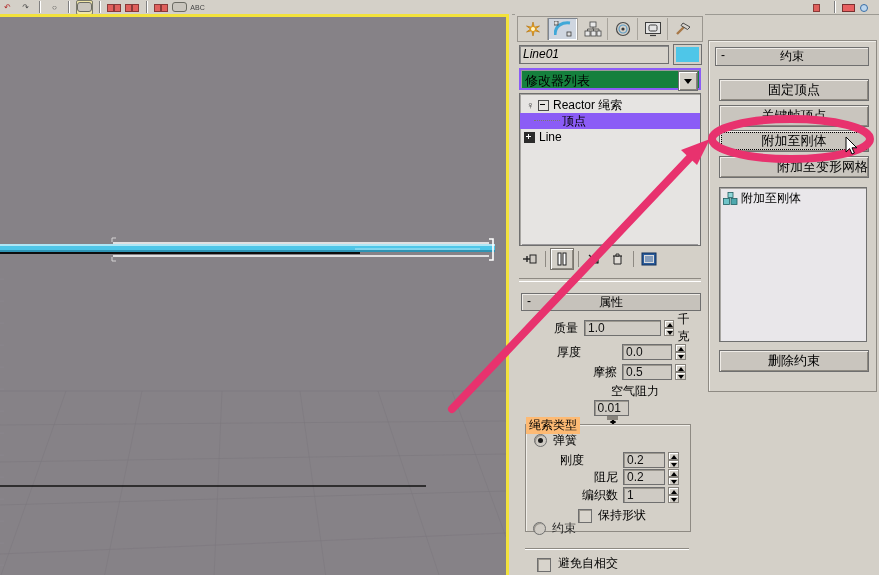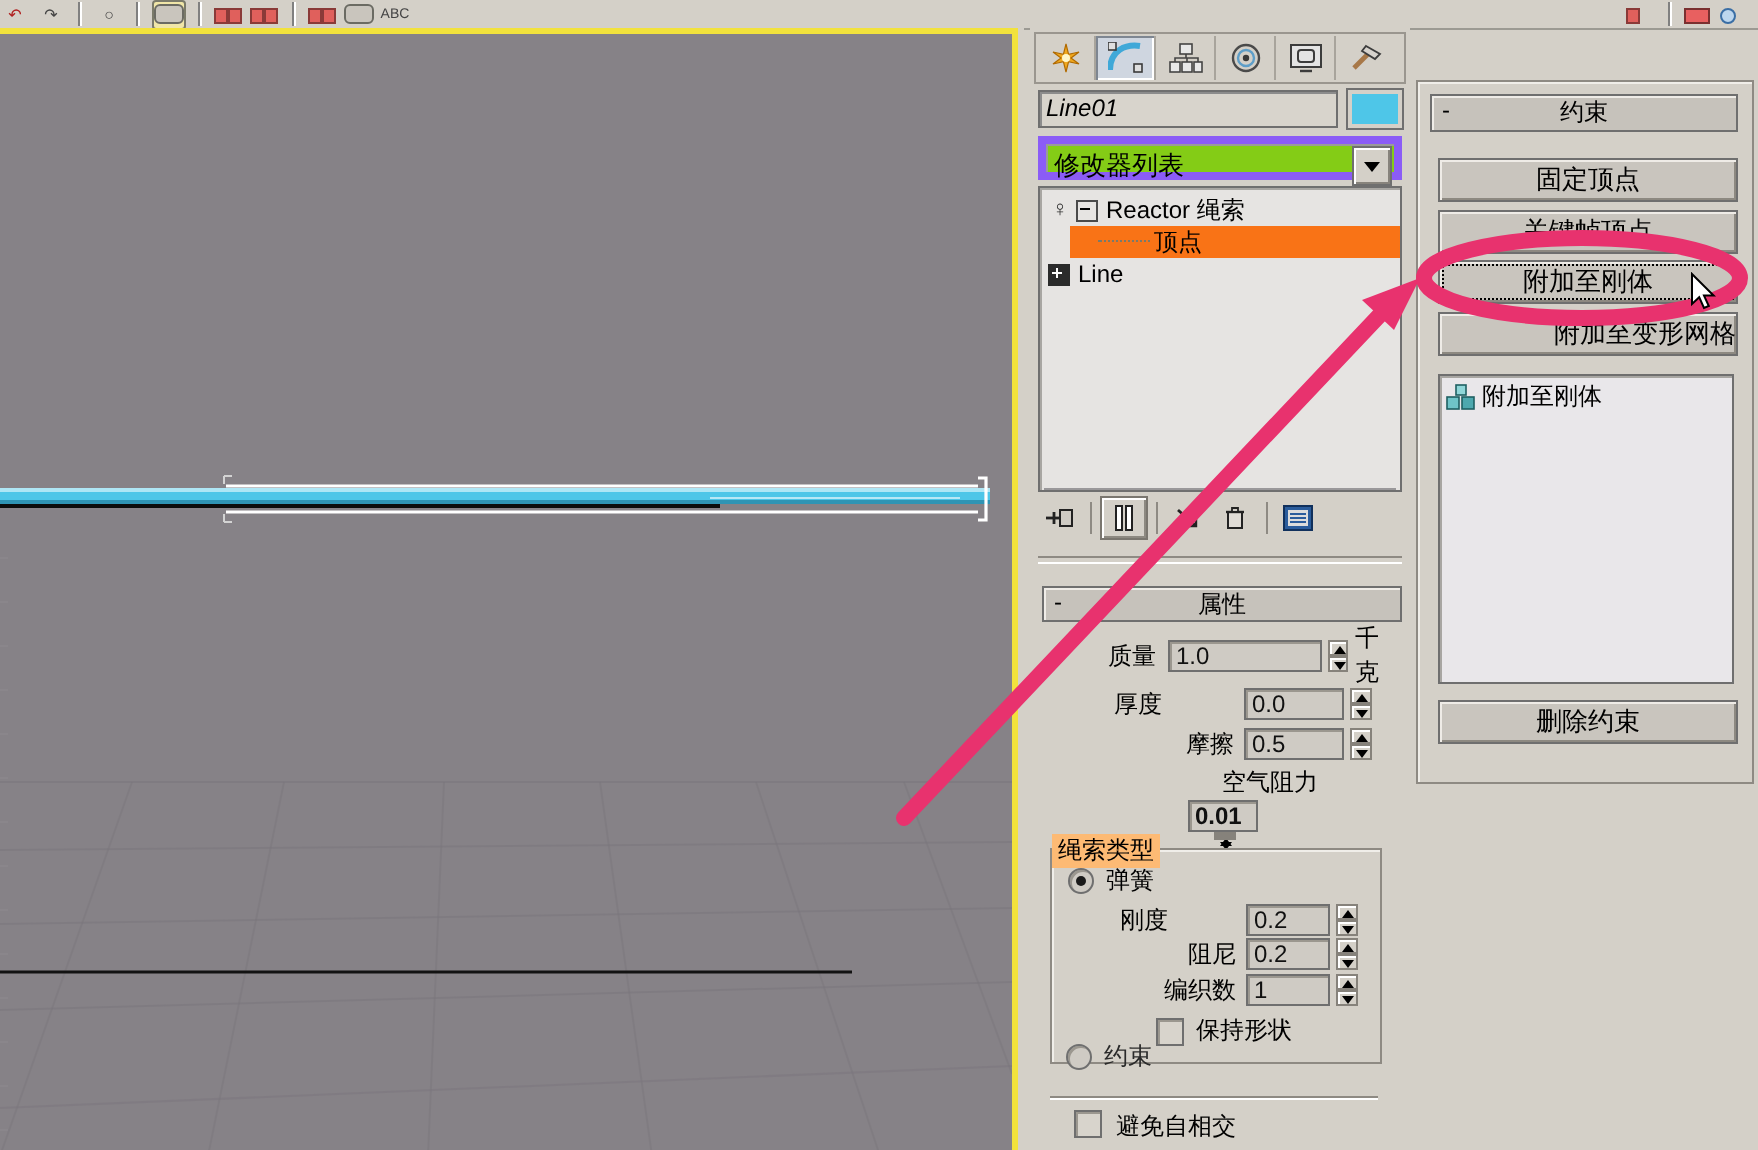--- a/index.html
+++ b/index.html
@@ -45,34 +45,34 @@
 
   .namerow{position:absolute;left:4px;top:31px;width:182px;height:29px;font-style:italic;}
   .namefield{position:absolute;left:0;top:0;width:150px;height:19px;box-sizing:border-box;
              background:#d8d4cc;border:1px solid #6f6f6f;
              box-shadow:inset 1px 1px 0 #8c8c8c;
              font-size:12px;line-height:17px;padding-left:3px;color:#000;}
   .swatch{position:absolute;left:155px;top:0;width:27px;height:19px;box-sizing:border-box;
           background:#4ec6e8;border:2px solid #d4d0c8;outline:1px solid #6f6f6f;}
 
   .modlist{position:absolute;left:4px;top:54px;width:182px;height:22px;box-sizing:border-box;
-           background:#84cc16;border:4px solid #8b5cf6;box-shadow:inset 1px 1px 0 #9a9a9a;}
+           background:#15803d;border:2px solid #8b5cf6;box-shadow:inset 1px 1px 0 #9a9a9a;}
   .modlist .lbl{position:absolute;left:4px;top:2px;font-size:13px;}
   .modlist .arrowbtn{position:absolute;right:1px;top:1px;width:18px;height:18px;
             background:#d4d0c8;border:1px solid #6f6f6f;
             box-shadow:inset 1px 1px 0 #fff, inset -1px -1px 0 #87837c;
             display:flex;align-items:center;justify-content:center;}
   .caret{width:0;height:0;border-left:4px solid transparent;border-right:4px solid transparent;
          border-top:5px solid #000;}
 
   .stack{position:absolute;left:4px;top:79px;width:182px;height:153px;box-sizing:border-box;
          background:#e6e4e2;border:1px solid #6f6f6f;box-shadow:inset 1px 1px 0 #a8a6a2;
          overflow:hidden;}
   .stack-row{height:16px;display:flex;align-items:center;font-size:12px;padding-left:4px;white-space:nowrap;}
-  .stack-row.sel{background:#f97316;margin-left:15px;}
+  .stack-row.sel{background:#8b5cf6;}
   .bulb{display:inline-block;width:12px;margin-right:2px;font-size:11px;line-height:12px;color:#333;text-align:center;}
   .pmbox{display:inline-block;width:9px;height:9px;border:1px solid #4a4a4a;background:#e6e4e2;
          position:relative;margin-right:4px;}
   .pmbox.minus::before{content:"";position:absolute;left:1px;top:3px;width:5px;height:1px;background:#000;}
   .pmbox.plus::before{content:"";position:absolute;left:1px;top:3px;width:5px;height:1px;background:#000;}
   .pmbox.plus::after{content:"";position:absolute;left:3px;top:1px;width:1px;height:5px;background:#000;}
   .pmbox.filled{background:#2b2b2b;border-color:#2b2b2b;}
   .pmbox.filled::before{background:#fff;}
   .pmbox.filled::after{background:#fff;}
   .dotted-lead{display:inline-block;width:26px;border-bottom:1px dotted #7a7a6a;margin:0 2px 3px 10px;height:1px;}
@@ -382,21 +382,21 @@
         <span class="plabel" style="width:96px;">摩擦</span>
         <span class="pfield" style="width:50px;margin-left:5px;">0.5</span>
         <span class="spin">
             <i class="up"></i>
             <i class="dn"></i>
           </span>
       </div>
 
       <div class="prow" style="margin-top:2px;flex-direction:column;">
         <span class="plabel" style="width:96px;">空气阻力</span>
-        <span class="pfield" style="width:35px;margin-left:0;font-weight:bold;">0.01</span>
+        <span class="pfield" style="width:35px;margin-left:0;">0.01</span>
         <span class="spin">
             <i class="up"></i>
             <i class="dn"></i>
           </span>
       </div>
     </div>
 
     <div class="group" style="left:10px;top:410px;width:164px;height:106px;">
       <span class="group-title">绳索类型</span>
 
@@ -438,21 +438,21 @@
       </div>
     </div>
 
     <div style="position:absolute;left:18px;top:506px;display:flex;align-items:center;gap:6px;">
       <span class="radio"></span>
       <span style="color:#2a2a2a;">约束</span>
     </div>
 
     <div style="position:absolute;left:10px;top:534px;width:164px;height:1px;background:#8e8a83;border-bottom:1px solid #fff;"></div>
 
-    <div style="position:absolute;left:22px;top:541px;display:flex;align-items:flex-start;gap:7px;">
+    <div style="position:absolute;left:22px;top:541px;display:flex;align-items:flex-end;gap:7px;">
       <span class="chk"></span>
       <span>避免自相交</span>
     </div>
 
   </div>
 
   <div class="rpanel">
     <div class="r-head">
       <span class="minus">-</span>
       <span>约束</span>

